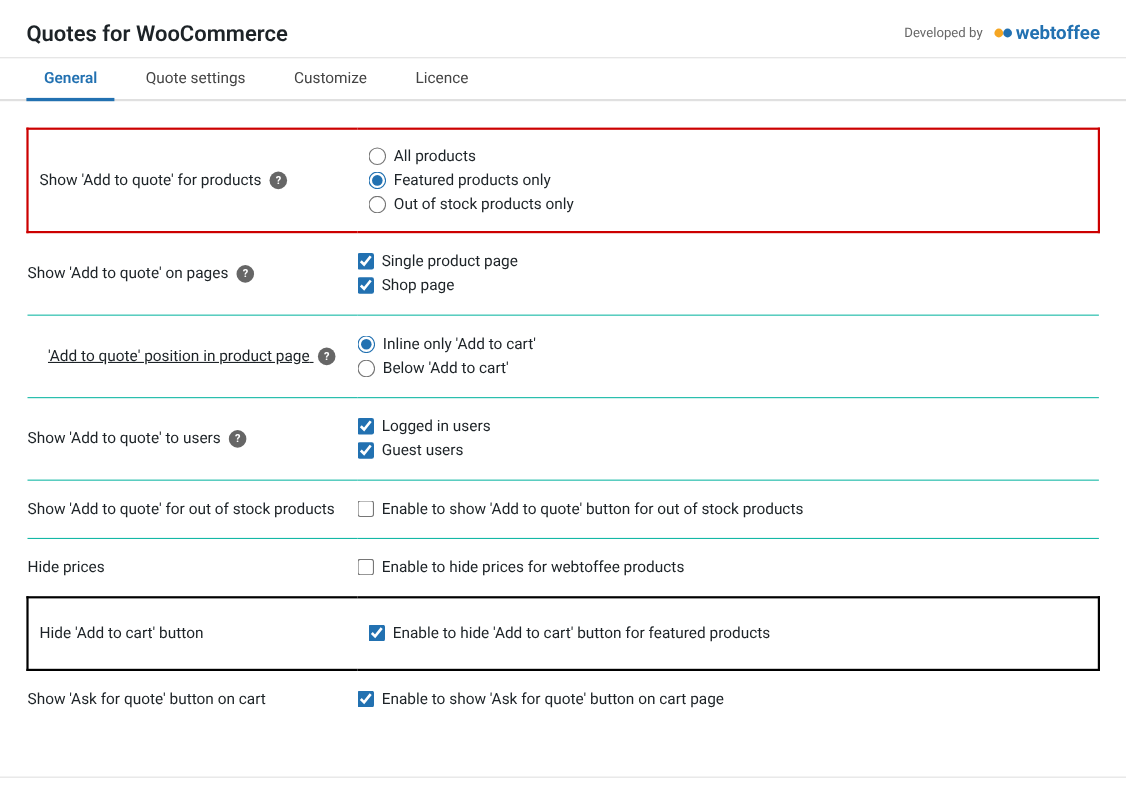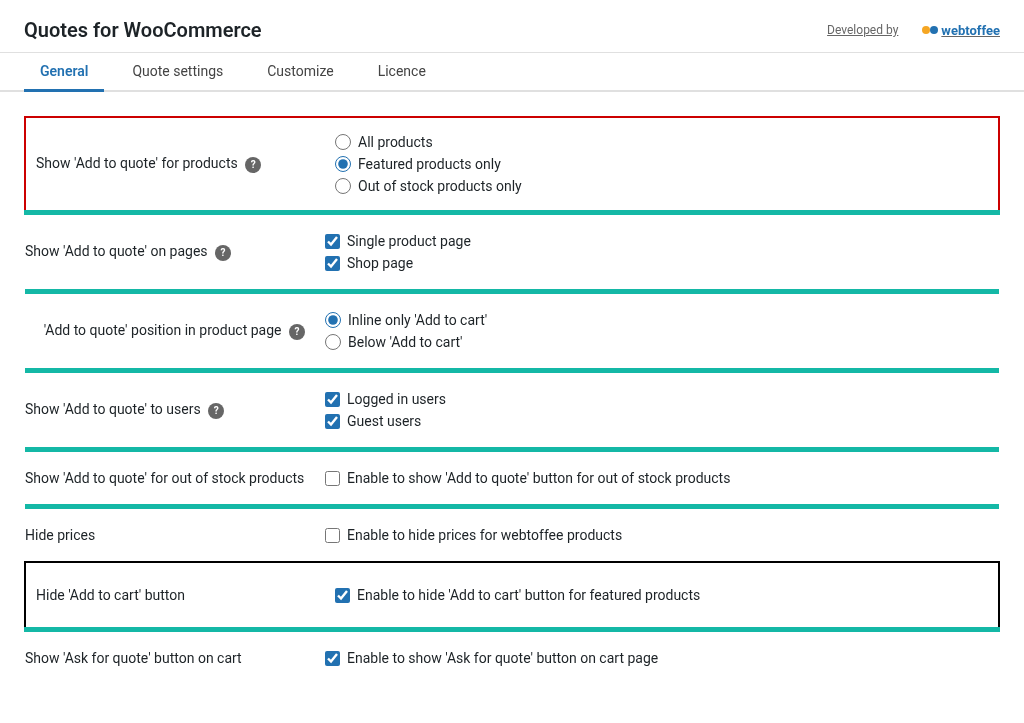--- a/index.html
+++ b/index.html
@@ -26,31 +26,30 @@
     .header-title {
       font-size: 20px;
       font-weight: 600;
       color: #1d2327;
     }
     .header-dev {
       font-size: 12px;
       color: #666;
       display: flex;
       align-items: center;
-      gap: 23px;
-      text-decoration: underline;
+      gap: 10px;
     }
     .webtoffee-logo {
       display: inline-flex;
       align-items: center;
       gap: 2px;
     }
     .wt-text {
       font-weight: 700;
-      font-size: 13px;
+      font-size: 17px;
       color: #2271b1;
     }
     .tabs {
       display: flex;
       gap: 12px;
       padding: 0 24px;
       border-bottom: 2px solid #e0e0e0;
     }
     .tab {
       padding: 10px 16px;
@@ -67,21 +66,21 @@
       font-weight: 600;
     }
     .content {
       padding: 24px 24px;
     }
     .settings-table {
       width: 100%;
       border-collapse: collapse;
     }
     .settings-row {
-      border-top: 5px solid #14b8a6;
+      border-top: 1px solid #14b8a6;
       vertical-align: top;
     }
     .settings-row:first-child {
       border-top: none;
     }
     .settings-label-cell {
       padding: 18px 12px 18px 0;
       width: 300px;
       color: #1d2327;
       font-size: 14px;
@@ -106,21 +105,20 @@
       vertical-align: middle;
       cursor: help;
     }
     .radio-group, .checkbox-group {
       display: flex;
       flex-direction: column;
       gap: 6px;
     }
     .radio-item, .checkbox-item {
       display: flex;
-      align-items: center;
       gap: 7px;
       font-size: 14px;
       color: #1d2327;
     }
     input[type="radio"] {
       width: 16px;
       height: 16px;
       accent-color: #2271b1;
       cursor: pointer;
     }
@@ -214,21 +212,21 @@
               </label>
               <label class="checkbox-item">
                 <input type="checkbox" checked="" style="">
                 <span>Shop page</span>
               </label>
             </div>
           </td>
         </tr>
 
         <tr class="settings-row">
-          <td class="settings-label-cell" style="text-align: right; padding-right: 20px;">
+          <td class="settings-label-cell" style="text-align: right; padding-right: 20px; text-decoration: underline;">
             <span>'Add to quote' position in product page</span>
             <span class="help-icon">?</span>
           </td>
           <td class="settings-control-cell">
             <div class="radio-group">
               <label class="radio-item">
                 <input type="radio" name="position_product_page" value="inline" checked="" style="">
                 <span>Inline only 'Add to cart'</span>
               </label>
               <label class="radio-item">

